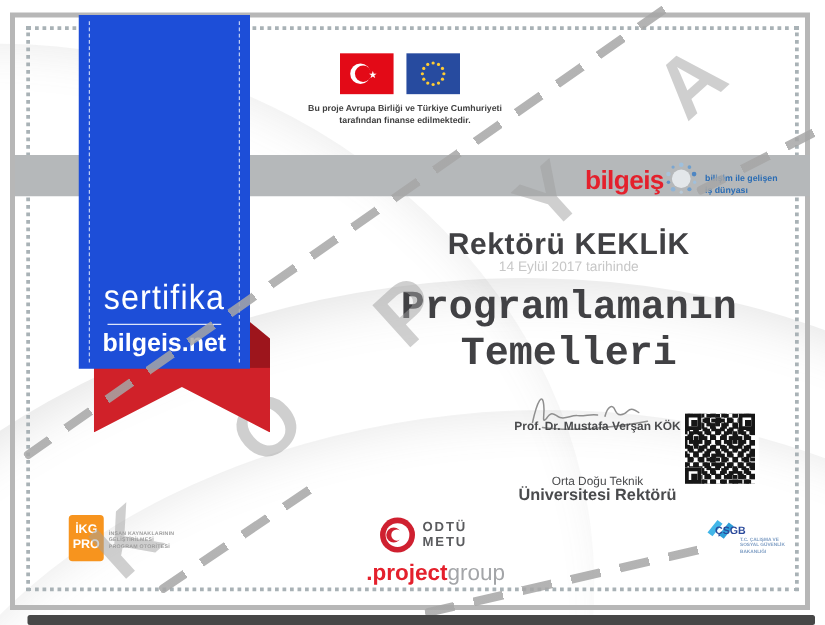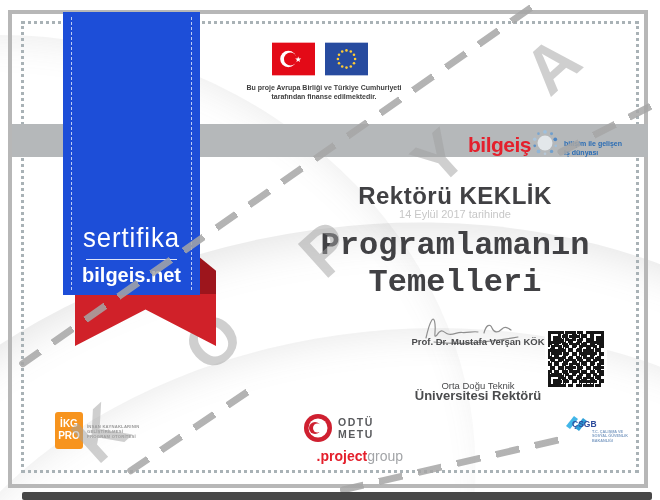--- a/index.html
+++ b/index.html
@@ -71,21 +71,21 @@
 
   
   .ikg-box{left:55px;top:412px;width:28px;height:37px;background:#f7941e;border-radius:3px;
            color:#fff;font-weight:bold;font-size:10px;text-align:center;line-height:12px;padding-top:6px;
            box-sizing:border-box;z-index:3;}
   .ikg-caption{left:87px;top:424px;font-size:4.2px;line-height:5.2px;color:#9a9a9a;font-weight:bold;
                letter-spacing:.2px;z-index:3;}
   .metu-mark{left:303px;top:413px;z-index:3;}
   .metu-text{left:338px;top:417px;font-size:10.5px;font-weight:bold;color:#5a5b5e;
              line-height:11.5px;letter-spacing:1.5px;z-index:3;text-align:right;}
-  .pg{left:293px;top:448px;width:110px;text-align:right;font-size:14px;z-index:3;}
+  .pg{left:293px;top:448px;width:110px;text-align:left;font-size:18px;z-index:3;}
   .pg-dot,.pg-bold{color:#e4202c;font-weight:bold;}
   .pg-light{color:#a3a5a8;}
   .csgb-mark{left:563px;top:412px;z-index:3;}
   .csgb-abbr{left:572px;top:419px;font-size:8.5px;font-weight:bold;color:#2b4a9b;z-index:3;}
   .csgb-caption{left:592px;top:430px;font-size:3.8px;line-height:4.4px;color:#7f9ec4;font-weight:bold;z-index:3;}
 
   
   .wm{position:absolute;z-index:4;font-size:66px;font-weight:bold;color:rgba(160,160,160,.5);
       transform:translate(-50%,-50%) rotate(-42deg);pointer-events:none;}
   .wm-k{left:100px;top:433px;} .wm-o{left:213px;top:341px;} .wm-p{left:326px;top:249px;}

